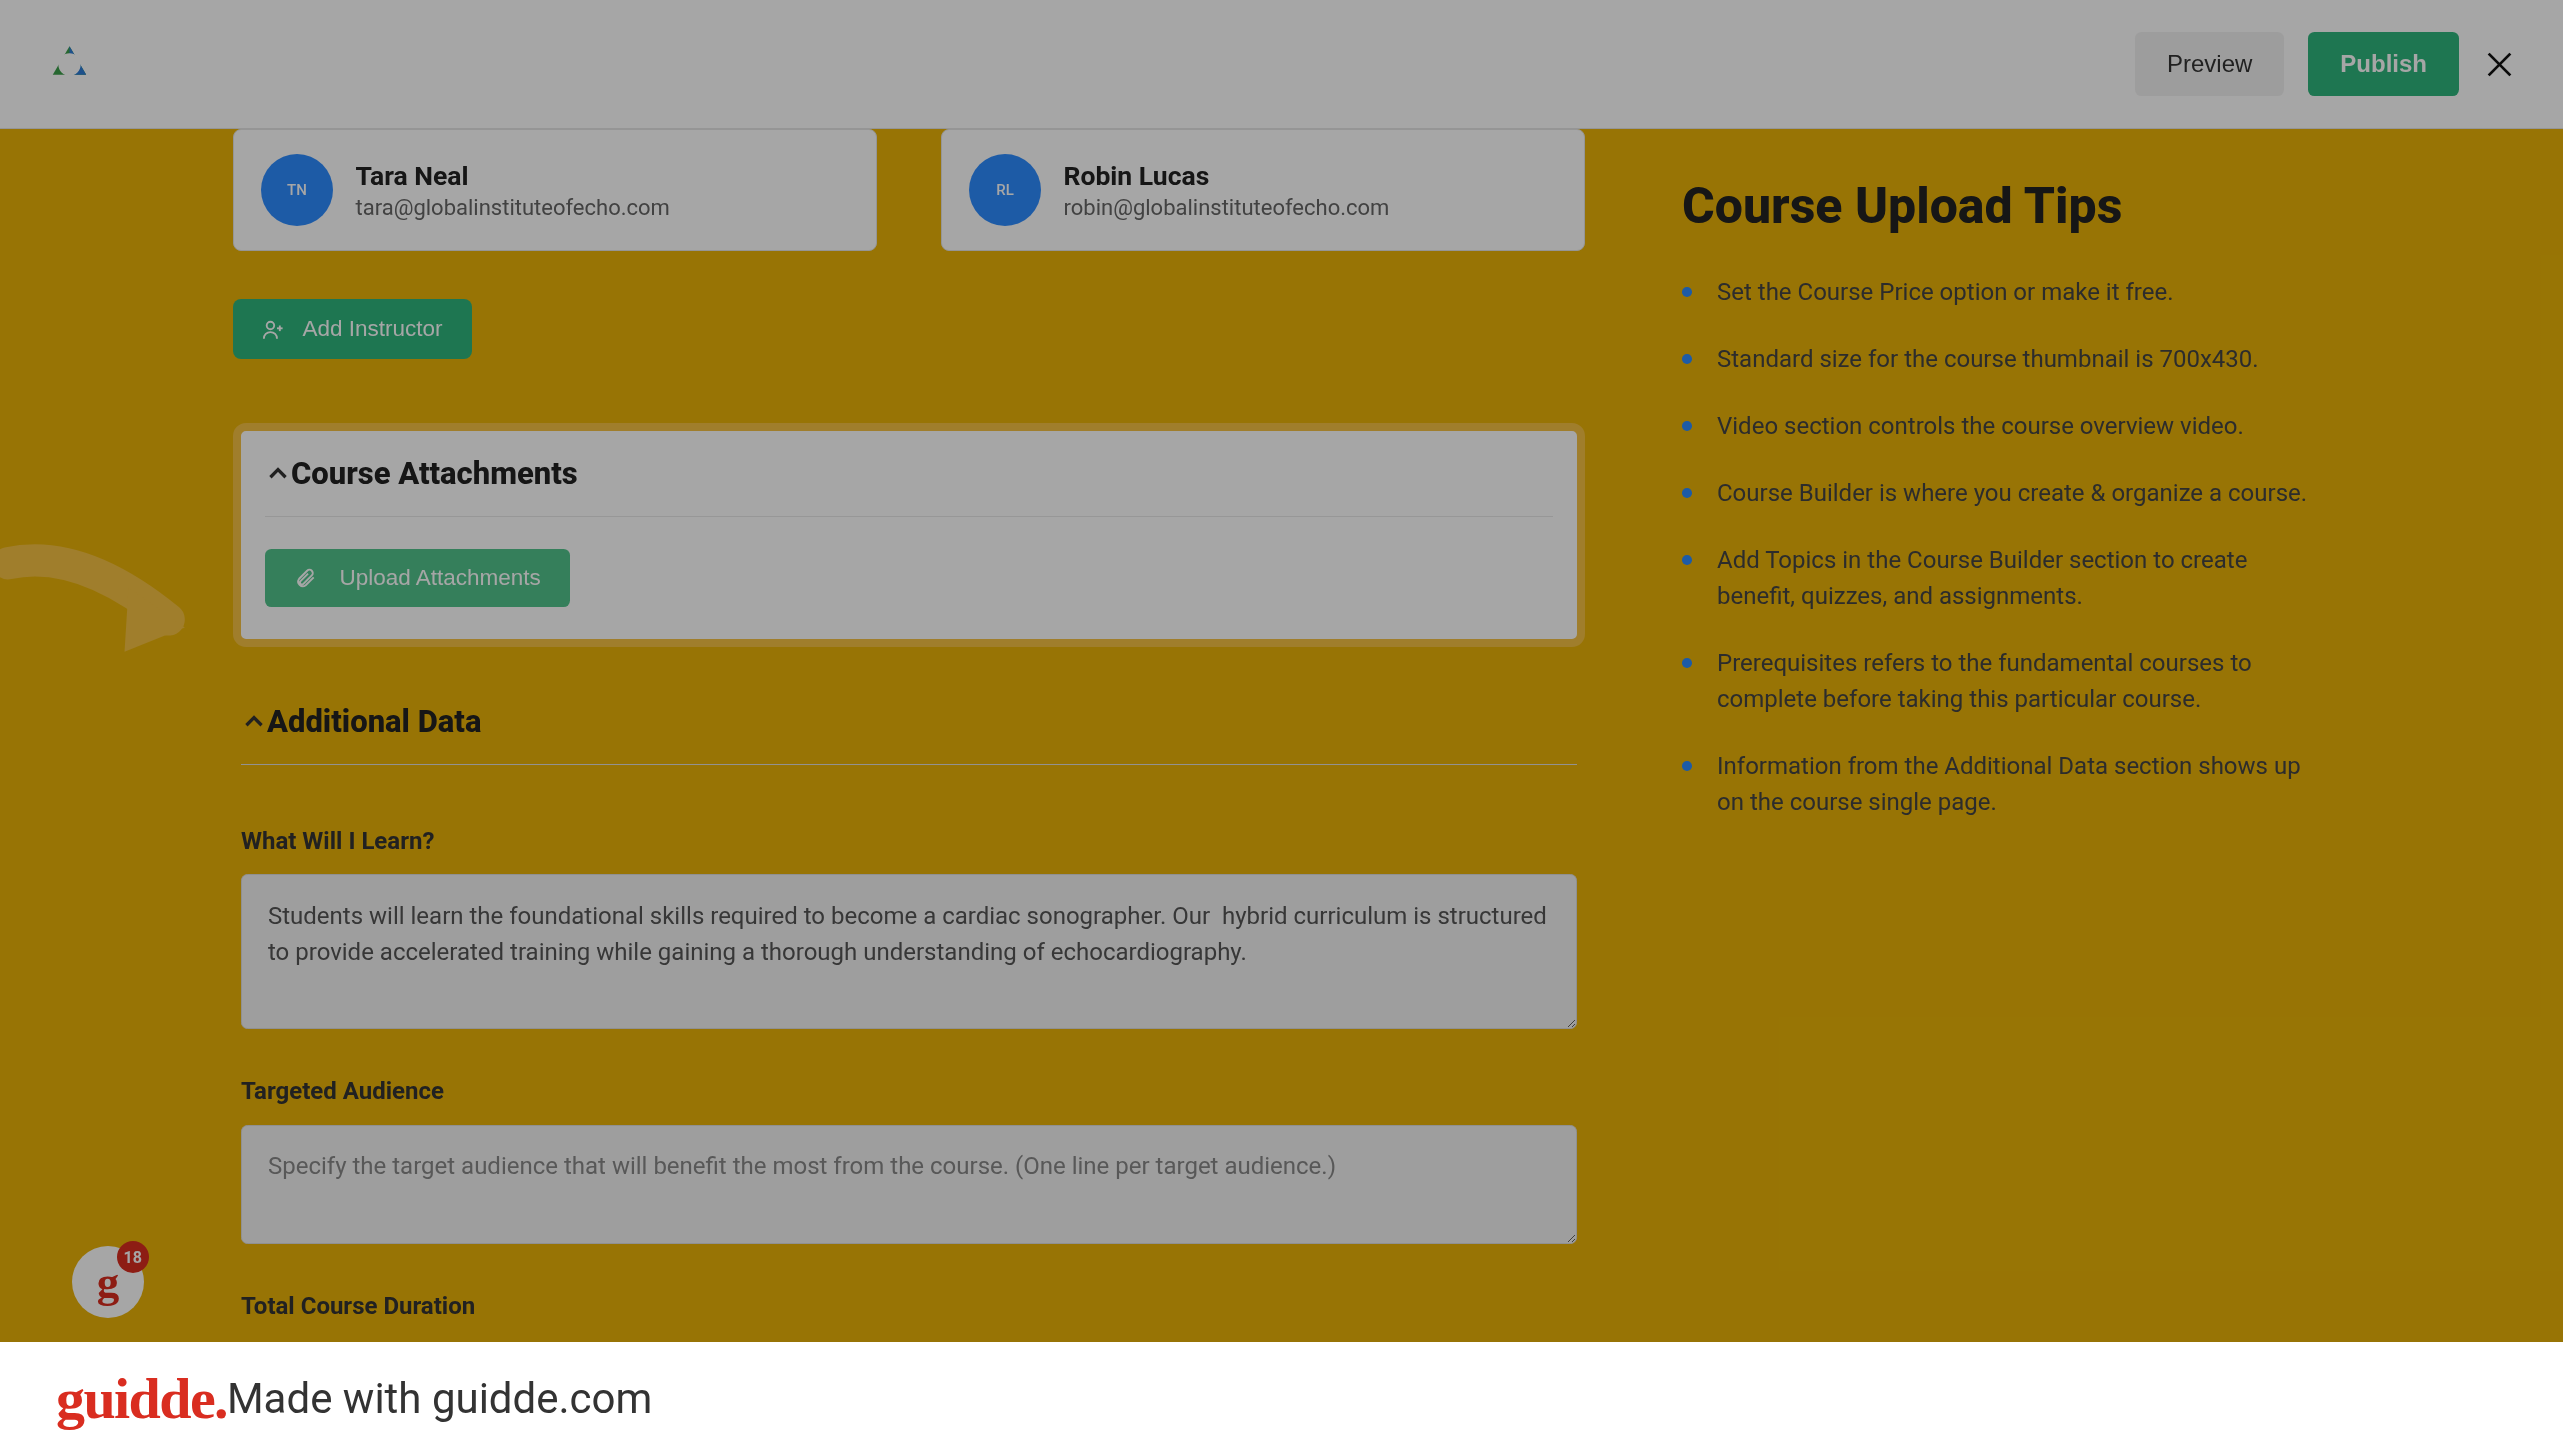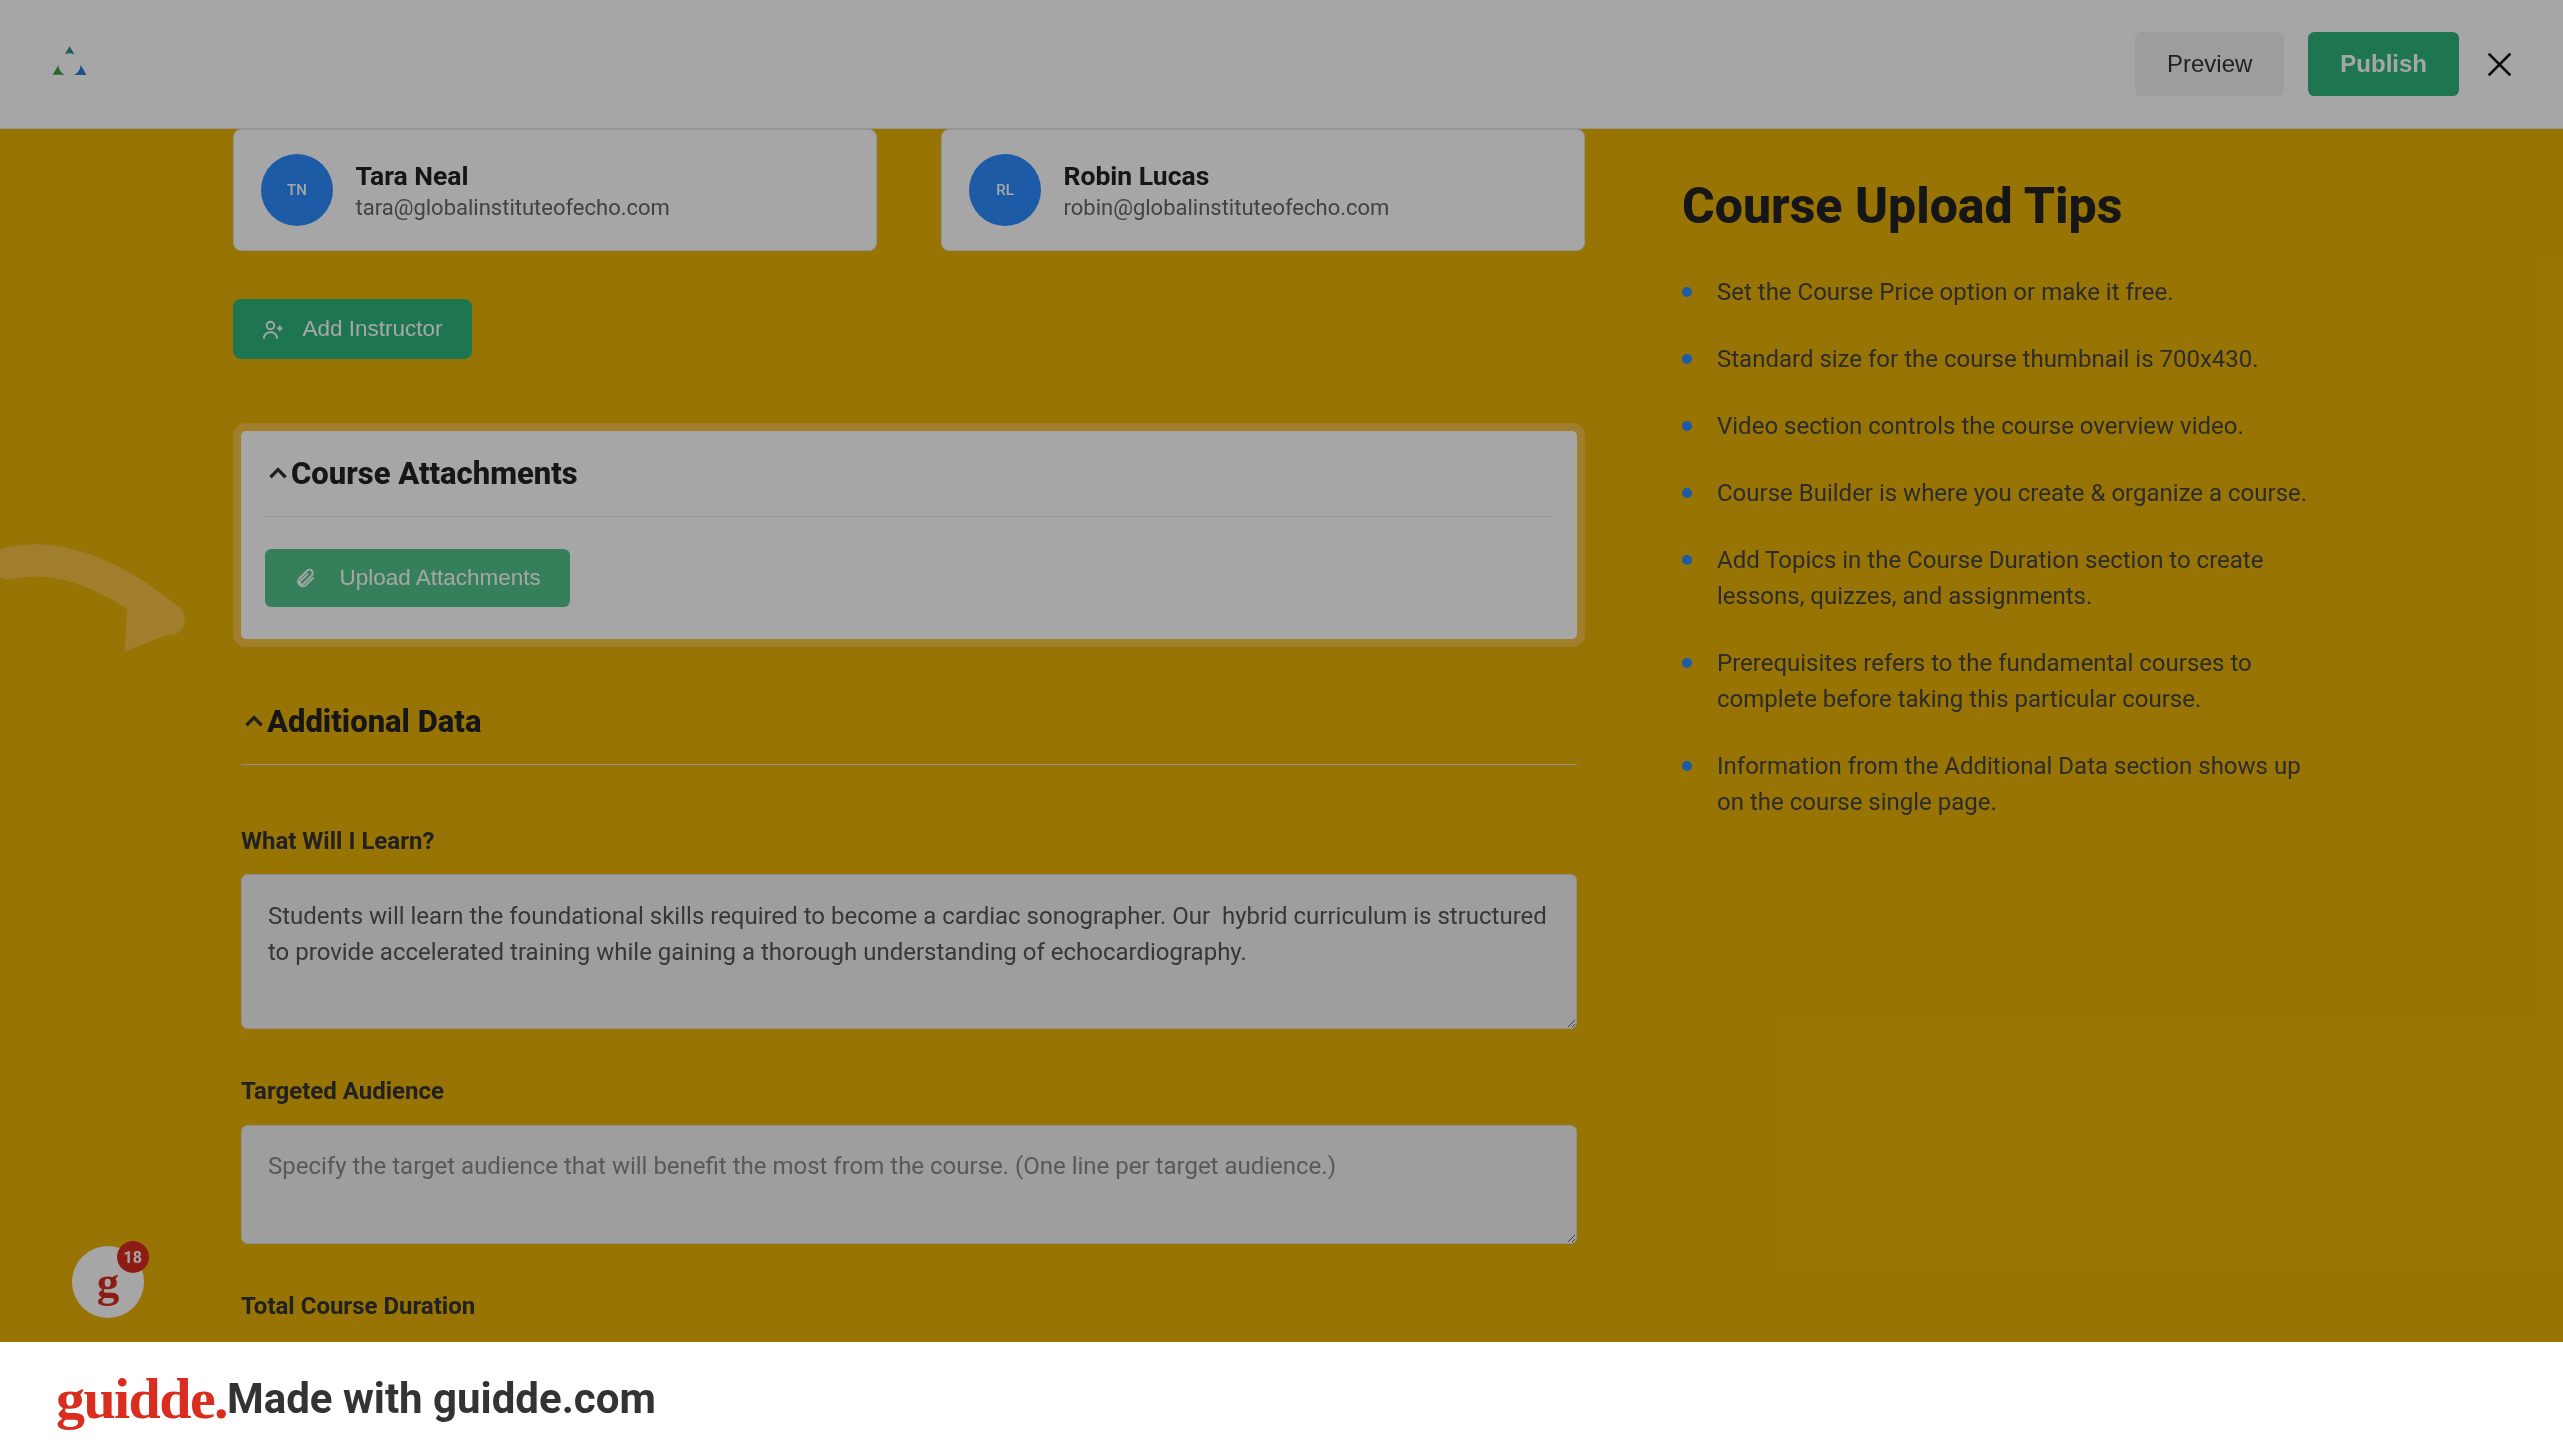--- a/index.html
+++ b/index.html
@@ -43,21 +43,21 @@
 .tips-title { font-size: 50px; font-weight: 800; color: #222; margin-top: 48px; margin-bottom: 39px; }
 .tips-list { list-style: none; }
 .tips-list li { position: relative; padding-left: 35px; font-size: 24px; color: #444; line-height: 1.5; margin-bottom: 31px; }
 .tips-list li::before { content: ""; position: absolute; left: 0; top: 13px; width: 9.7px; height: 9.7px; border-radius: 50%; background: #2d8cff; }
 .notif-logo { position: absolute; left: 72px; bottom: 137px; z-index: 1; }
 .notif-logo .g-circle { width: 72px; height: 72px; border-radius: 50%; background: #fff; display: flex; align-items: center; justify-content: center; position: relative; }
 .notif-logo .g-letter { font-size: 45px; font-weight: 800; color: #d92d20; font-family: Georgia, serif; }
 .notif-badge { position: absolute; top: -4.8px; right: -4.8px; background: #d92d20; color: #fff; font-size: 16px; font-weight: 700; width: 32px; height: 32px; border-radius: 50%; display: flex; align-items: center; justify-content: center; }
 .footer { position: absolute; bottom: 0; left: 0; right: 0; height: 113px; background: #fff; display: flex; align-items: center; justify-content: flex-start; padding: 0 56px; z-index: 40; }
 .guidde-logo { font-family: Georgia, serif; font-size: 58px; font-weight: 700; color: #d92d20; letter-spacing: -1.6px; }
-.made-with { font-size: 42px; color: #333; font-weight: 700; }
+.made-with { font-size: 42px; color: #333; font-weight: 400; }
 </style>
 </head>
 <body>
 
 <div class="app">
   <div class="topbar">
     <div class="topbar-left">
       <div class="app-logo">
         <svg viewBox="0 0 54 54">
             <path d="M27 4 L48 40 L6 40 Z" fill="#3b9e4a"></path>
@@ -151,21 +151,21 @@
       </div>
     </div>
 
     <div class="side-col">
       <h1 class="tips-title">Course Upload Tips</h1>
       <ul class="tips-list">
         <li>Set the Course Price option or make it free.</li>
         <li>Standard size for the course thumbnail is 700x430.</li>
         <li>Video section controls the course overview video.</li>
         <li>Course Builder is where you create &amp; organize a course.</li>
-        <li>Add Topics in the Course Duration section to create lessons, quizzes, and assignments.</li>
+        <li>Add Topics in the Course Builder section to create benefit, quizzes, and assignments.</li>
         <li>Prerequisites refers to the fundamental courses to complete before taking this particular course.</li>
         <li>Information from the Additional Data section shows up on the course single page.</li>
       </ul>
     </div>
   </div>
 
   <div class="overlay"></div>
 
   <div class="notif-logo">
     <div class="g-circle">

